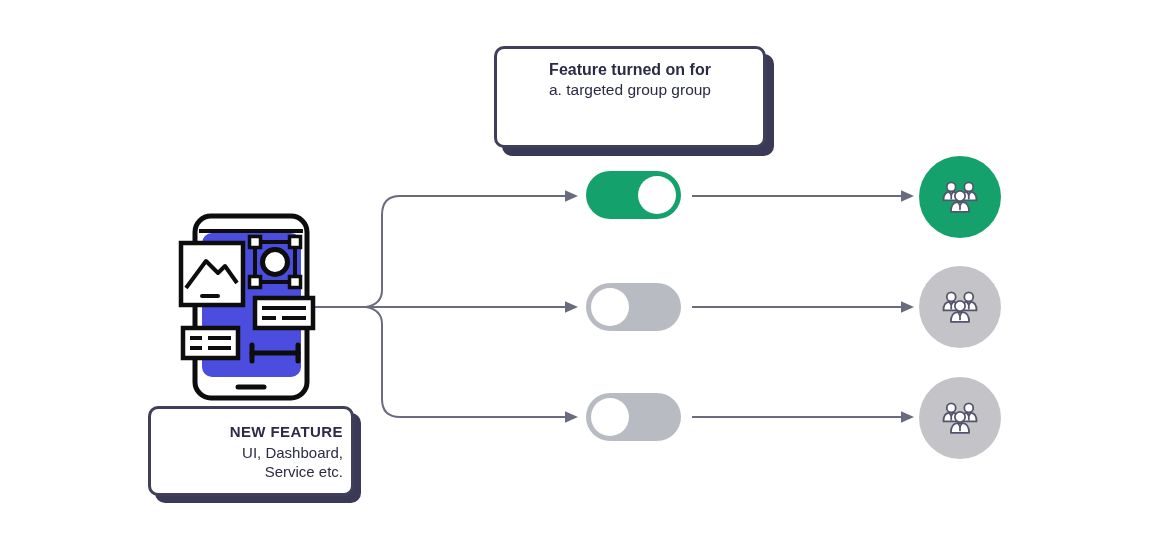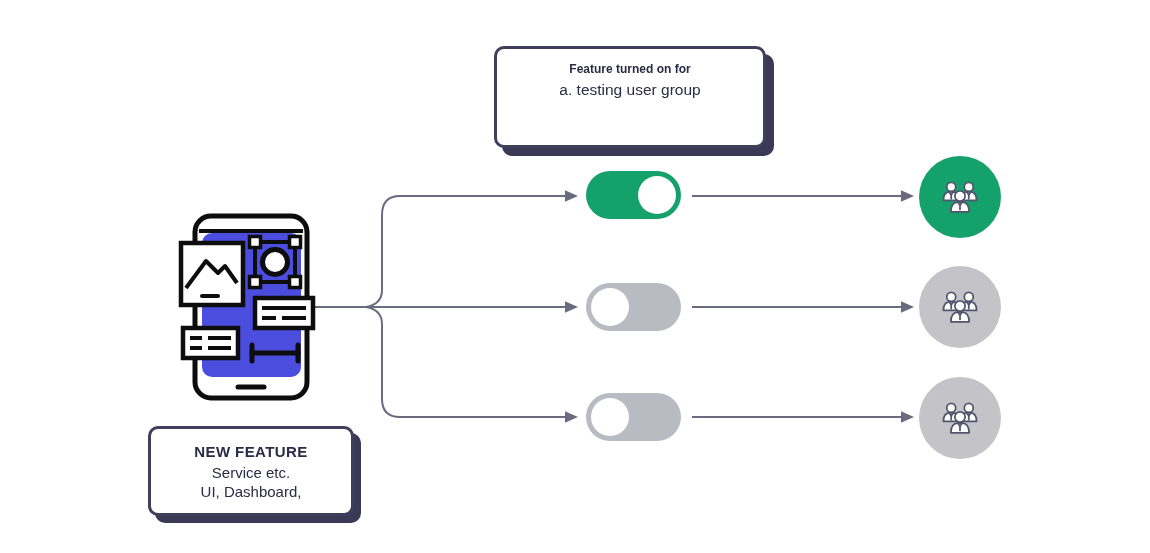--- a/index.html
+++ b/index.html
@@ -12,22 +12,22 @@
   .connectors { position:absolute; left:0; top:0; width:1150px; height:553px; pointer-events:none; }
 
   
   .note-box {
     position:absolute; box-sizing:border-box; background:#ffffff;
     border:3px solid #3f3f5c; border-radius:10px;
     box-shadow:8px 8px 0 #3a3a57;
     text-align:center;
   }
   .callout { left:494px; top:46px; width:272px; min-height:102px; padding:11px 10px 13px; font-size:15.5px; line-height:19px; }
-  .callout .title { font-weight:bold; font-size:12px; margin-bottom:1px; }
-  .nf { left:148px; top:426px; width:206px; min-height:83px; padding:13px 8px 12px; font-size:15px; line-height:19px; box-shadow:7px 7px 0 #3a3a57; }
+  .callout .title { font-weight:bold; font-size:16px; margin-bottom:1px; }
+  .nf { left:148px; top:406px; width:206px; min-height:83px; padding:13px 8px 12px; font-size:15px; line-height:19px; box-shadow:7px 7px 0 #3a3a57;text-align:right; }
   .nf .title { font-weight:bold; font-size:15px; letter-spacing:.4px; margin-bottom:2px; }
 
   
   .toggle { position:absolute; left:586px; width:95px; height:48px; border-radius:24px; cursor:pointer; }
   .toggle.on  { background:#15a16c; }
   .toggle.off { background:#b9bbc3; }
   .toggle .knob { position:absolute; top:5px; width:38px; height:38px; border-radius:50%; background:#ffffff; }
   .toggle.on  .knob { right:5px; }
   .toggle.off .knob { left:5px; }
   .toggle-1 { top:171px; }
@@ -136,27 +136,27 @@
       <g>
         <line x1="74" y1="145" x2="120" y2="145" stroke="#0d0d0d" stroke-width="5" stroke-linecap="round"></line>
         <line x1="74" y1="137" x2="74" y2="153" stroke="#0d0d0d" stroke-width="5" stroke-linecap="round"></line>
         <line x1="120" y1="137" x2="120" y2="153" stroke="#0d0d0d" stroke-width="5" stroke-linecap="round"></line>
       </g>
     </g>
   </svg>
 
   <div class="note-box callout">
     <div class="title">Feature turned on for</div>
-    <div>a. testing user group</div>
+    <div>a. targeted group group</div>
   </div>
 
   <div class="note-box nf">
     <div class="title">NEW FEATURE</div>
+    <div>UI, Dashboard,</div>
     <div>Service etc.</div>
-    <div>UI, Dashboard,</div>
   </div>
 
   <div class="toggle on toggle-1">
     <div class="knob"></div>
   </div>
   <div class="toggle off toggle-2">
     <div class="knob"></div>
   </div>
   <div class="toggle off toggle-3">
     <div class="knob"></div>

